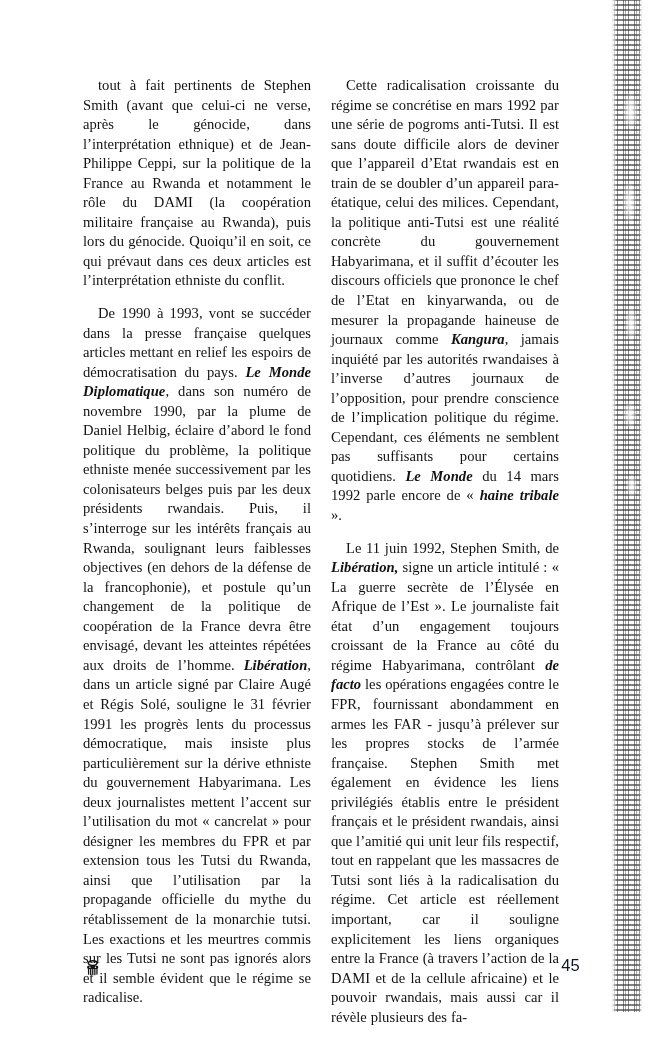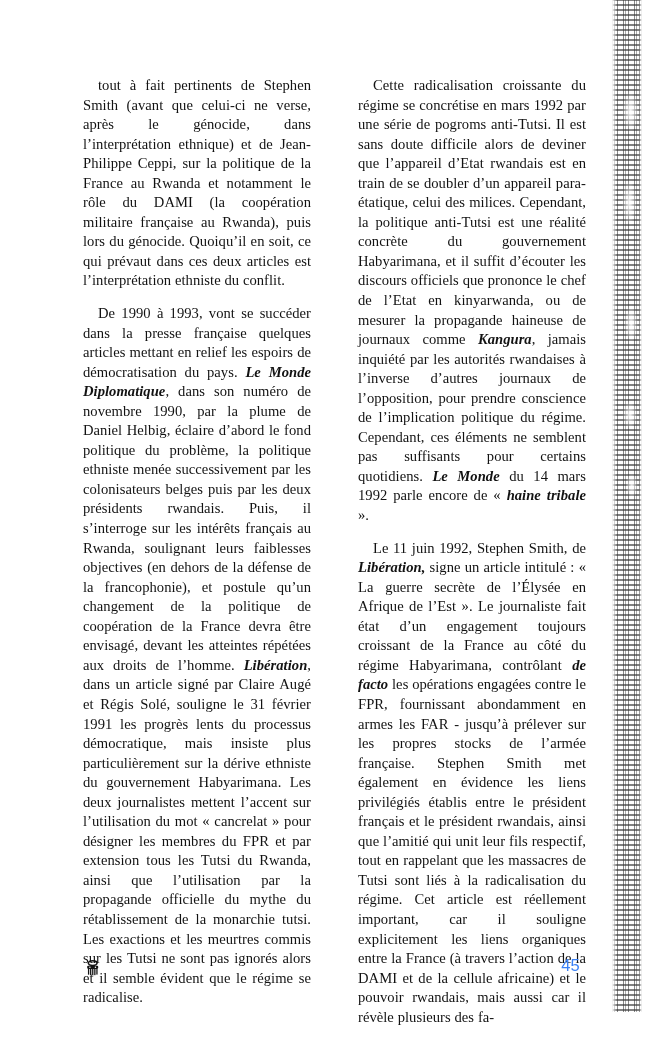--- a/index.html
+++ b/index.html
@@ -24,21 +24,21 @@
   }
 
   
   #columns {
     position: absolute;
     left: 83px;
     top: 76px;
     width: 490px;
     height: 860px;
     display: flex;
-    gap: 47px;
+    gap: 20px;
   }
   .column {
     width: 228px;
     flex: 0 0 228px;
   }
   .para {
     margin: 0 0 13px 0;
     font-size: 14.6px;
     line-height: 19.55px;
     text-align: justify;
@@ -75,21 +75,21 @@
   }
   #footer-logo {
     display: inline-block;
     width: 19px;
     height: 19px;
     position: relative;
     top: 3px;
   }
   #page-number {
     font-size: 16.5px;
-    color: #3b82f6;
+    color: #0f172a;
     letter-spacing: 0.2px;
   }
 
   
   #scan-edge {
     position: absolute;
     left: 612px;
     top: 0px;
     width: 30px;
     height: 1012px;

